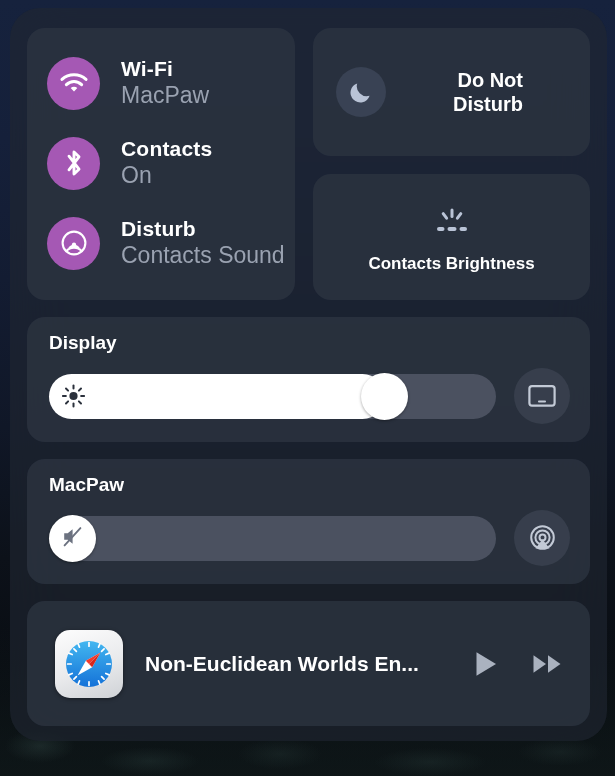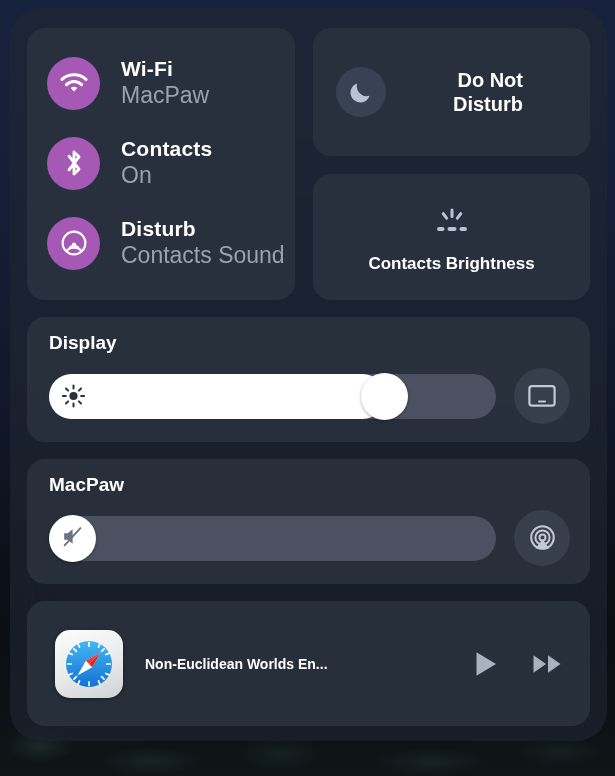--- a/index.html
+++ b/index.html
@@ -225,21 +225,21 @@
     width: 68px; height: 68px;
     border-radius: 15px;
     flex: none;
     background: linear-gradient(160deg, #fdfdfd 0%, #e9eaec 55%, #cfd2d6 100%);
     display: flex; align-items: center; justify-content: center;
     box-shadow: 0 1px 4px rgba(0,0,0,.4);
   }
   #media-title {
     flex: 1;
     color: #ffffff;
-    font-size: 14px;
+    font-size: 21px;
     font-weight: bold;
     white-space: nowrap;
     overflow: hidden;
   }
   .media-btn {
     display: flex;
     align-items: center;
     justify-content: center;
     width: 40px; height: 40px;
     flex: none;

